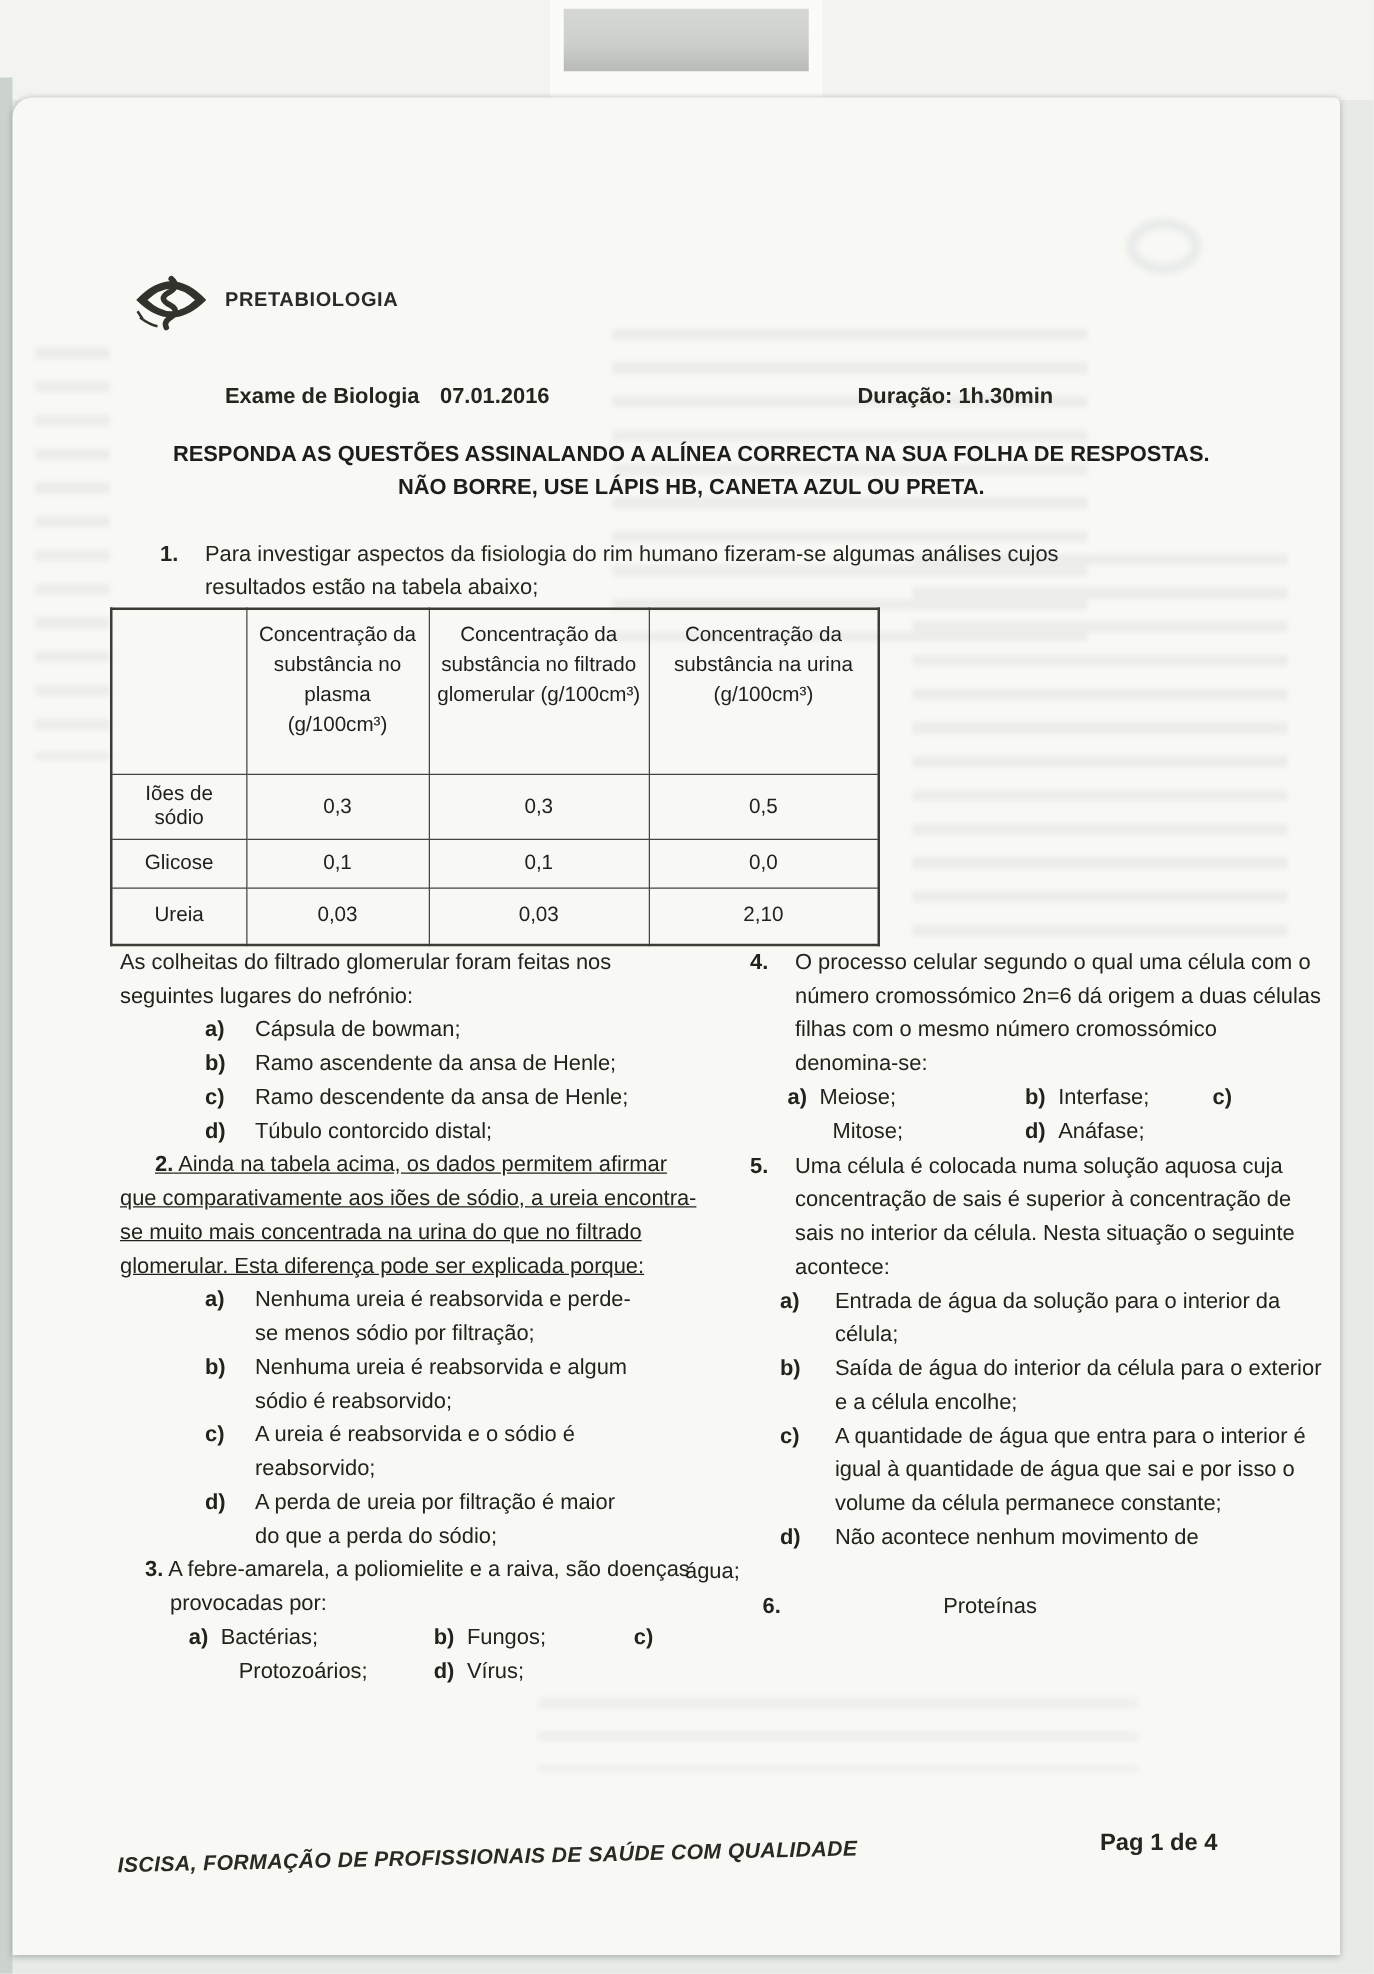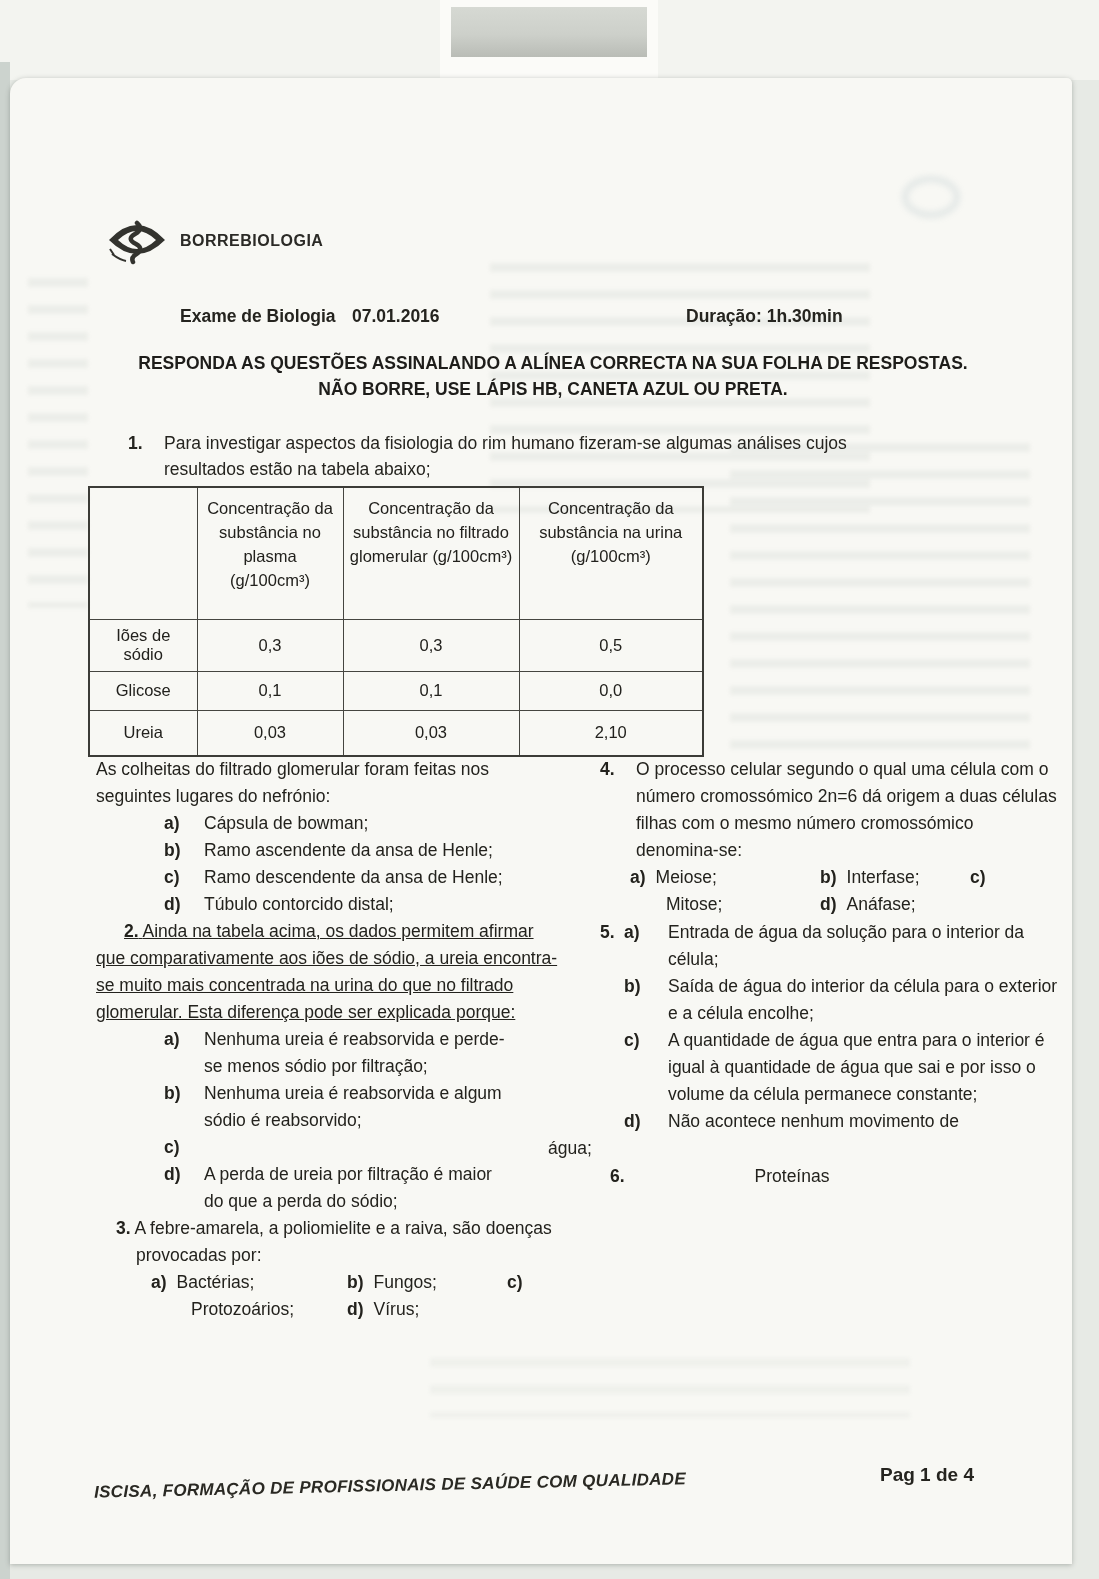--- a/index.html
+++ b/index.html
@@ -137,21 +137,21 @@
   <div class="bleed" style="left:18px; top:200px; width:60px; height:330px;"></div>
   <div class="bleed" style="left:420px; top:1280px; width:480px; height:60px; opacity:.2;"></div>
   <div class="bleed-ring" style="left:892px; top:98px; width:58px; height:42px;"></div>
 
   <div class="logo-row">
     <svg class="logo-svg" viewBox="0 0 62 50">
       <path d="M3,24 Q31,-6 59,24 Q31,52 3,24 Z M12,24 Q31,6 50,24 Q31,42 12,24 Z" fill="#33332e" fill-rule="evenodd"></path>
       <path d="M31,7 q7,6 -2,11 q-9,5 1,10 q9,5 -1,11 q-4,3 -2,7" fill="none" stroke="#33332e" stroke-width="4.5" stroke-linecap="round"></path>
       <path d="M6,38 q8,6 14,7 M4,33 l4,6" fill="none" stroke="#33332e" stroke-width="2"></path>
     </svg>
-    <span class="logo-label">BORRE</span>
+    <span class="logo-label">PRETA</span>
     <span class="course-label">BIOLOGIA</span>
   </div>
 
   <div class="exam-row">
     <span class="exam-title">Exame de Biologia</span>
     <span class="exam-date">07.01.2016</span>
     <span class="exam-duration">Duração: 1h.30min</span>
   </div>
 
   <div class="instructions">RESPONDA AS QUESTÕES  ASSINALANDO A ALÍNEA CORRECTA NA SUA FOLHA DE RESPOSTAS. NÃO BORRE, USE LÁPIS HB, CANETA AZUL OU PRETA.</div>
@@ -223,20 +223,21 @@
       <div class="opt">
         <span class="lbl">a)</span>
         <span class="txt">Nenhuma ureia é reabsorvida e perde-se menos sódio por filtração;</span>
       </div>
       <div class="opt">
         <span class="lbl">b)</span>
         <span class="txt">Nenhuma ureia é reabsorvida e algum sódio é reabsorvido;</span>
       </div>
       <div class="opt">
         <span class="lbl">c)</span>
+        <span class="txt">A ureia é reabsorvida e o sódio é reabsorvido;</span>
       </div>
       <div class="opt">
         <span class="lbl">d)</span>
         <span class="txt">A perda de ureia por filtração é maior do que a perda do sódio;</span>
       </div>
     </div>
 
     <p class="q3-head">
       <span class="qnum-inline">3.</span>
       <span>A febre-amarela, a poliomielite e a raiva, são doenças provocadas por:</span>
@@ -293,20 +294,21 @@
             <span class="lbl">d)</span>
             <span>Anáfase;</span>
           </span>
         </div>
       </div>
     </div>
 
     <div class="qblock">
       <span class="num">5.</span>
       <div class="body">
+        <p class="q-para">Uma célula é colocada numa solução aquosa cuja concentração de sais é superior à concentração de sais no interior da célula. Nesta situação o seguinte acontece:</p>
         <div class="ropts" style="margin-left:-12px;">
           <div class="opt">
             <span class="lbl">a)</span>
             <span class="txt">Entrada de água da solução para o interior da célula;</span>
           </div>
           <div class="opt">
             <span class="lbl">b)</span>
             <span class="txt">Saída de água do interior da célula para o exterior e a célula encolhe;</span>
           </div>
           <div class="opt">

